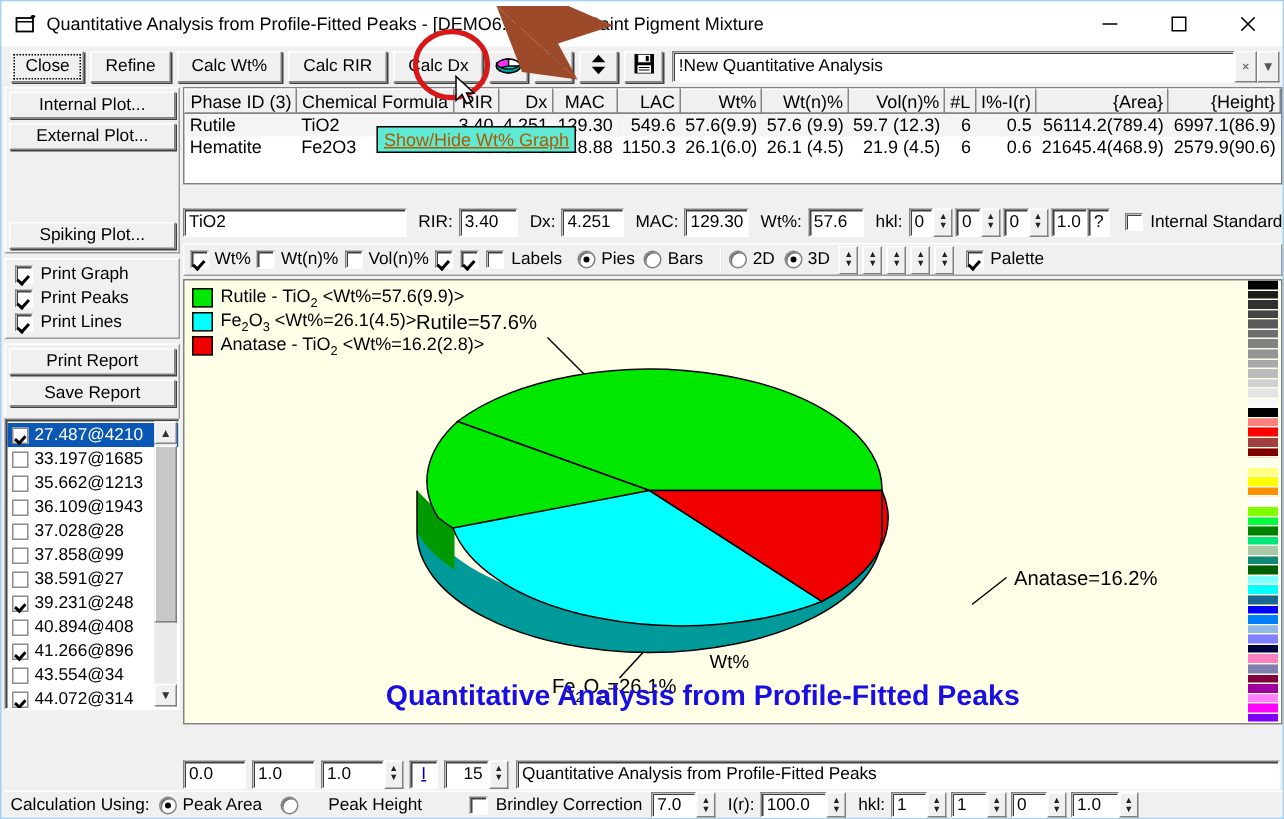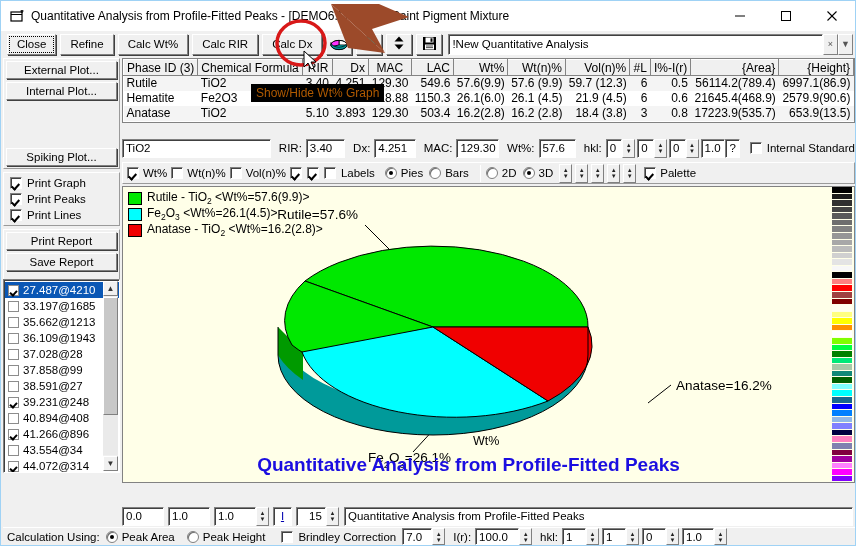--- a/index.html
+++ b/index.html
@@ -356,24 +356,24 @@
       <span>×</span>
     </div>
     <div class="cbx-btn arrow">
       <span>▼</span>
     </div>
   </div>
 
   <div id="leftpanel">
     <div class="grp">
       <div class="lbtn">
+        <span>Internal Plot...</span>
+      </div>
+      <div class="lbtn">
         <span>External Plot...</span>
-      </div>
-      <div class="lbtn">
-        <span>Internal Plot...</span>
       </div>
       <div class="lbtn">
         <span>Spiking Plot...</span>
       </div>
     </div>
 
     <div class="grp">
       <div class="chkrow">
         <span class="chkbox on"></span>
         <span>Print Graph</span>
@@ -511,40 +511,25 @@
             <td class="ta-r">218.88</td>
             <td class="ta-r">1150.3</td>
             <td class="ta-r">26.1(6.0)</td>
             <td class="ta-r">26.1 (4.5)</td>
             <td class="ta-r">21.9 (4.5)</td>
             <td class="ta-r">6</td>
             <td class="ta-r">0.6</td>
             <td class="ta-r">21645.4(468.9)</td>
             <td class="ta-r">2579.9(90.6)</td>
           </tr>
-          <tr class="rowalt">
-            <td class="ta-l">Anatase</td>
-            <td class="ta-l">TiO2</td>
-            <td class="ta-r">5.10</td>
-            <td class="ta-r">3.893</td>
-            <td class="ta-r">129.30</td>
-            <td class="ta-r">503.4</td>
-            <td class="ta-r">16.2(2.8)</td>
-            <td class="ta-r">16.2 (2.8)</td>
-            <td class="ta-r">18.4 (3.8)</td>
-            <td class="ta-r">3</td>
-            <td class="ta-r">0.8</td>
-            <td class="ta-r">17223.9(535.7)</td>
-            <td class="ta-r">653.9(13.5)</td>
-          </tr>
         </tbody>
     </table>
   </div>
 
-  <div id="tooltip" style="position:absolute;left:250px;top:83px;background:#000000;border:1px solid #000;padding:1px 4px;font-size:12px;color:#b05a00;white-space:nowrap;">
+  <div id="tooltip" style="position:absolute;left:250px;top:83px;background:#5eead4;border:1px solid #000;padding:1px 4px;font-size:12px;color:#b05a00;white-space:nowrap;text-decoration:underline;">
     <span>Show/Hide Wt% Graph</span>
   </div>
 
   <div id="detailrow">
     <div class="fld" style="width:215px;">
       <span>TiO2</span>
     </div>
     <span class="lbl">RIR:</span>
     <div class="fld" style="width:55px;">
       <span>3.40</span>
@@ -775,21 +760,21 @@
   </div>
 
   <div id="bottomrow2">
     <span class="lbl" style="margin-left:2px;margin-right:6px;">Calculation Using:</span>
     <div class="radio">
       <span class="rdot on"></span>
       <span class="lbl" style="margin:0;">Peak Area</span>
     </div>
     <div class="radio" style="margin-left:6px;">
       <span class="rdot"></span>
-      <span class="lbl" style="margin:0;">Peak Height</span>
+      <span class="lbl" style="margin:16px;">Peak Height</span>
     </div>
     <span class="chkbox" style="margin-left:10px;margin-right:5px;"></span>
     <span class="lbl" style="margin:0 6px 0 0;">Brindley Correction</span>
     <div class="fld" style="width:30px;height:17px;">
       <span>7.0</span>
     </div>
     <div class="spin" style="height:17px;">
         <span>▲</span>
         <span>▼</span>
       </div>

